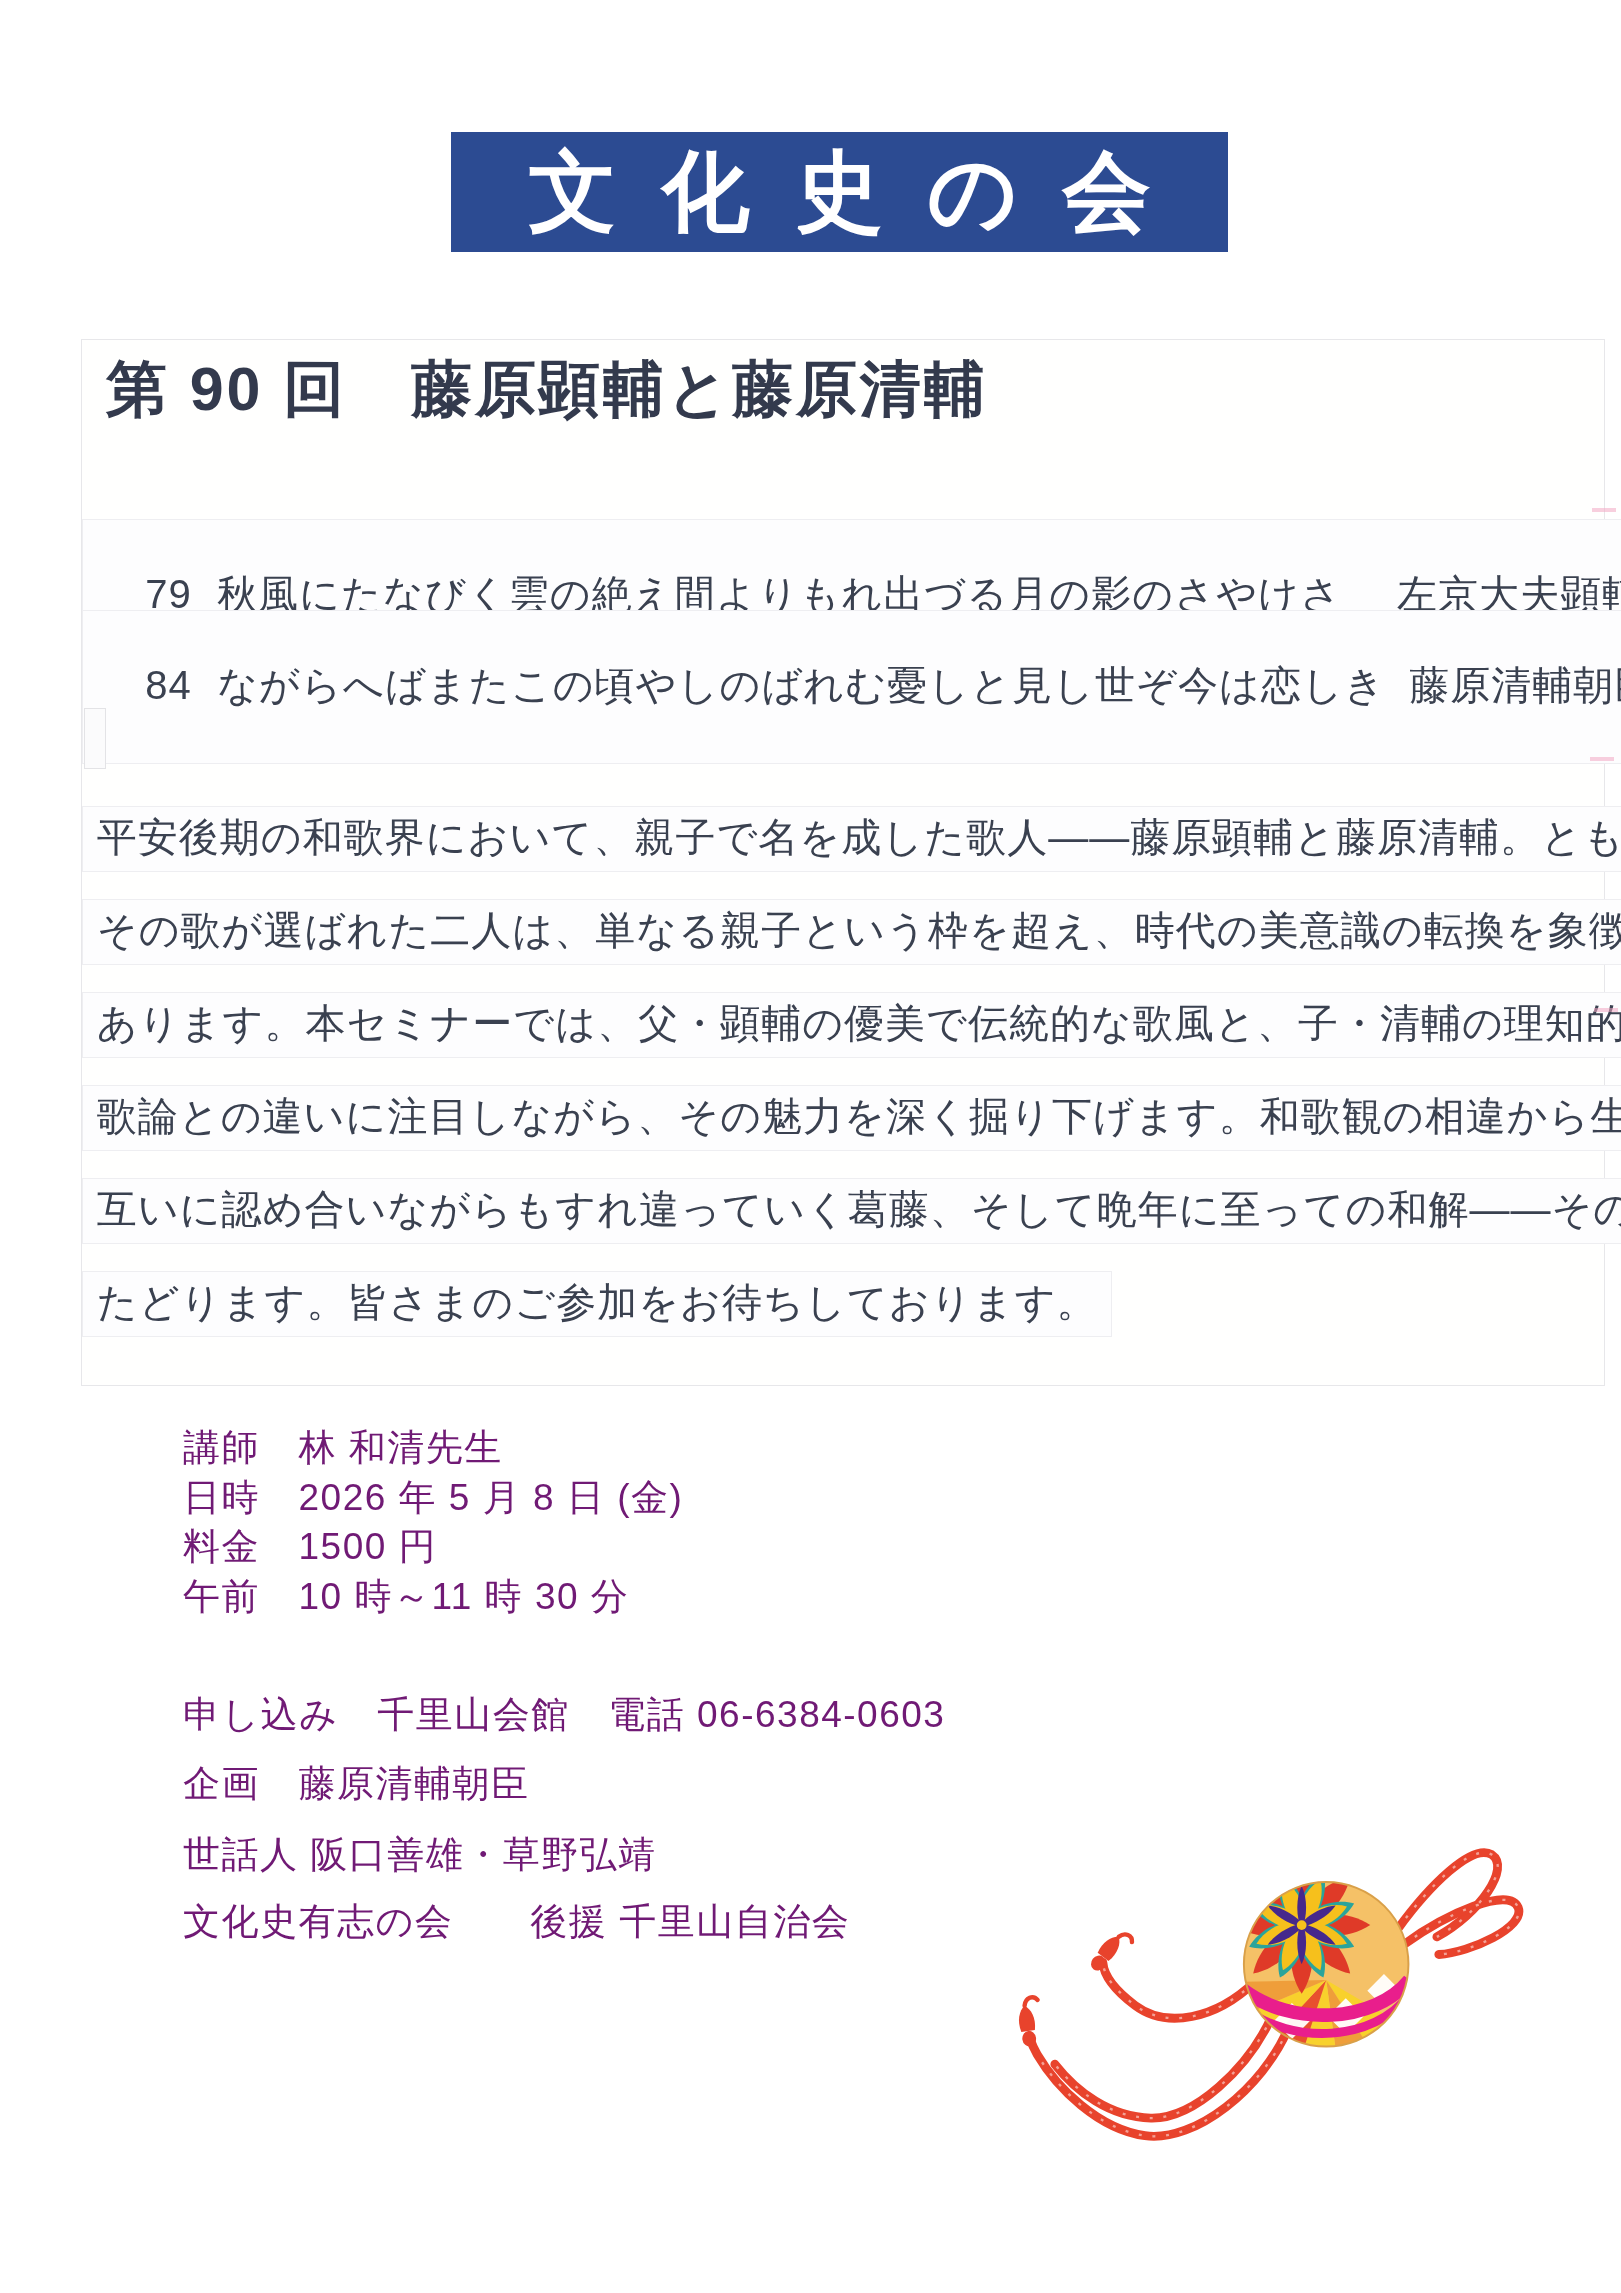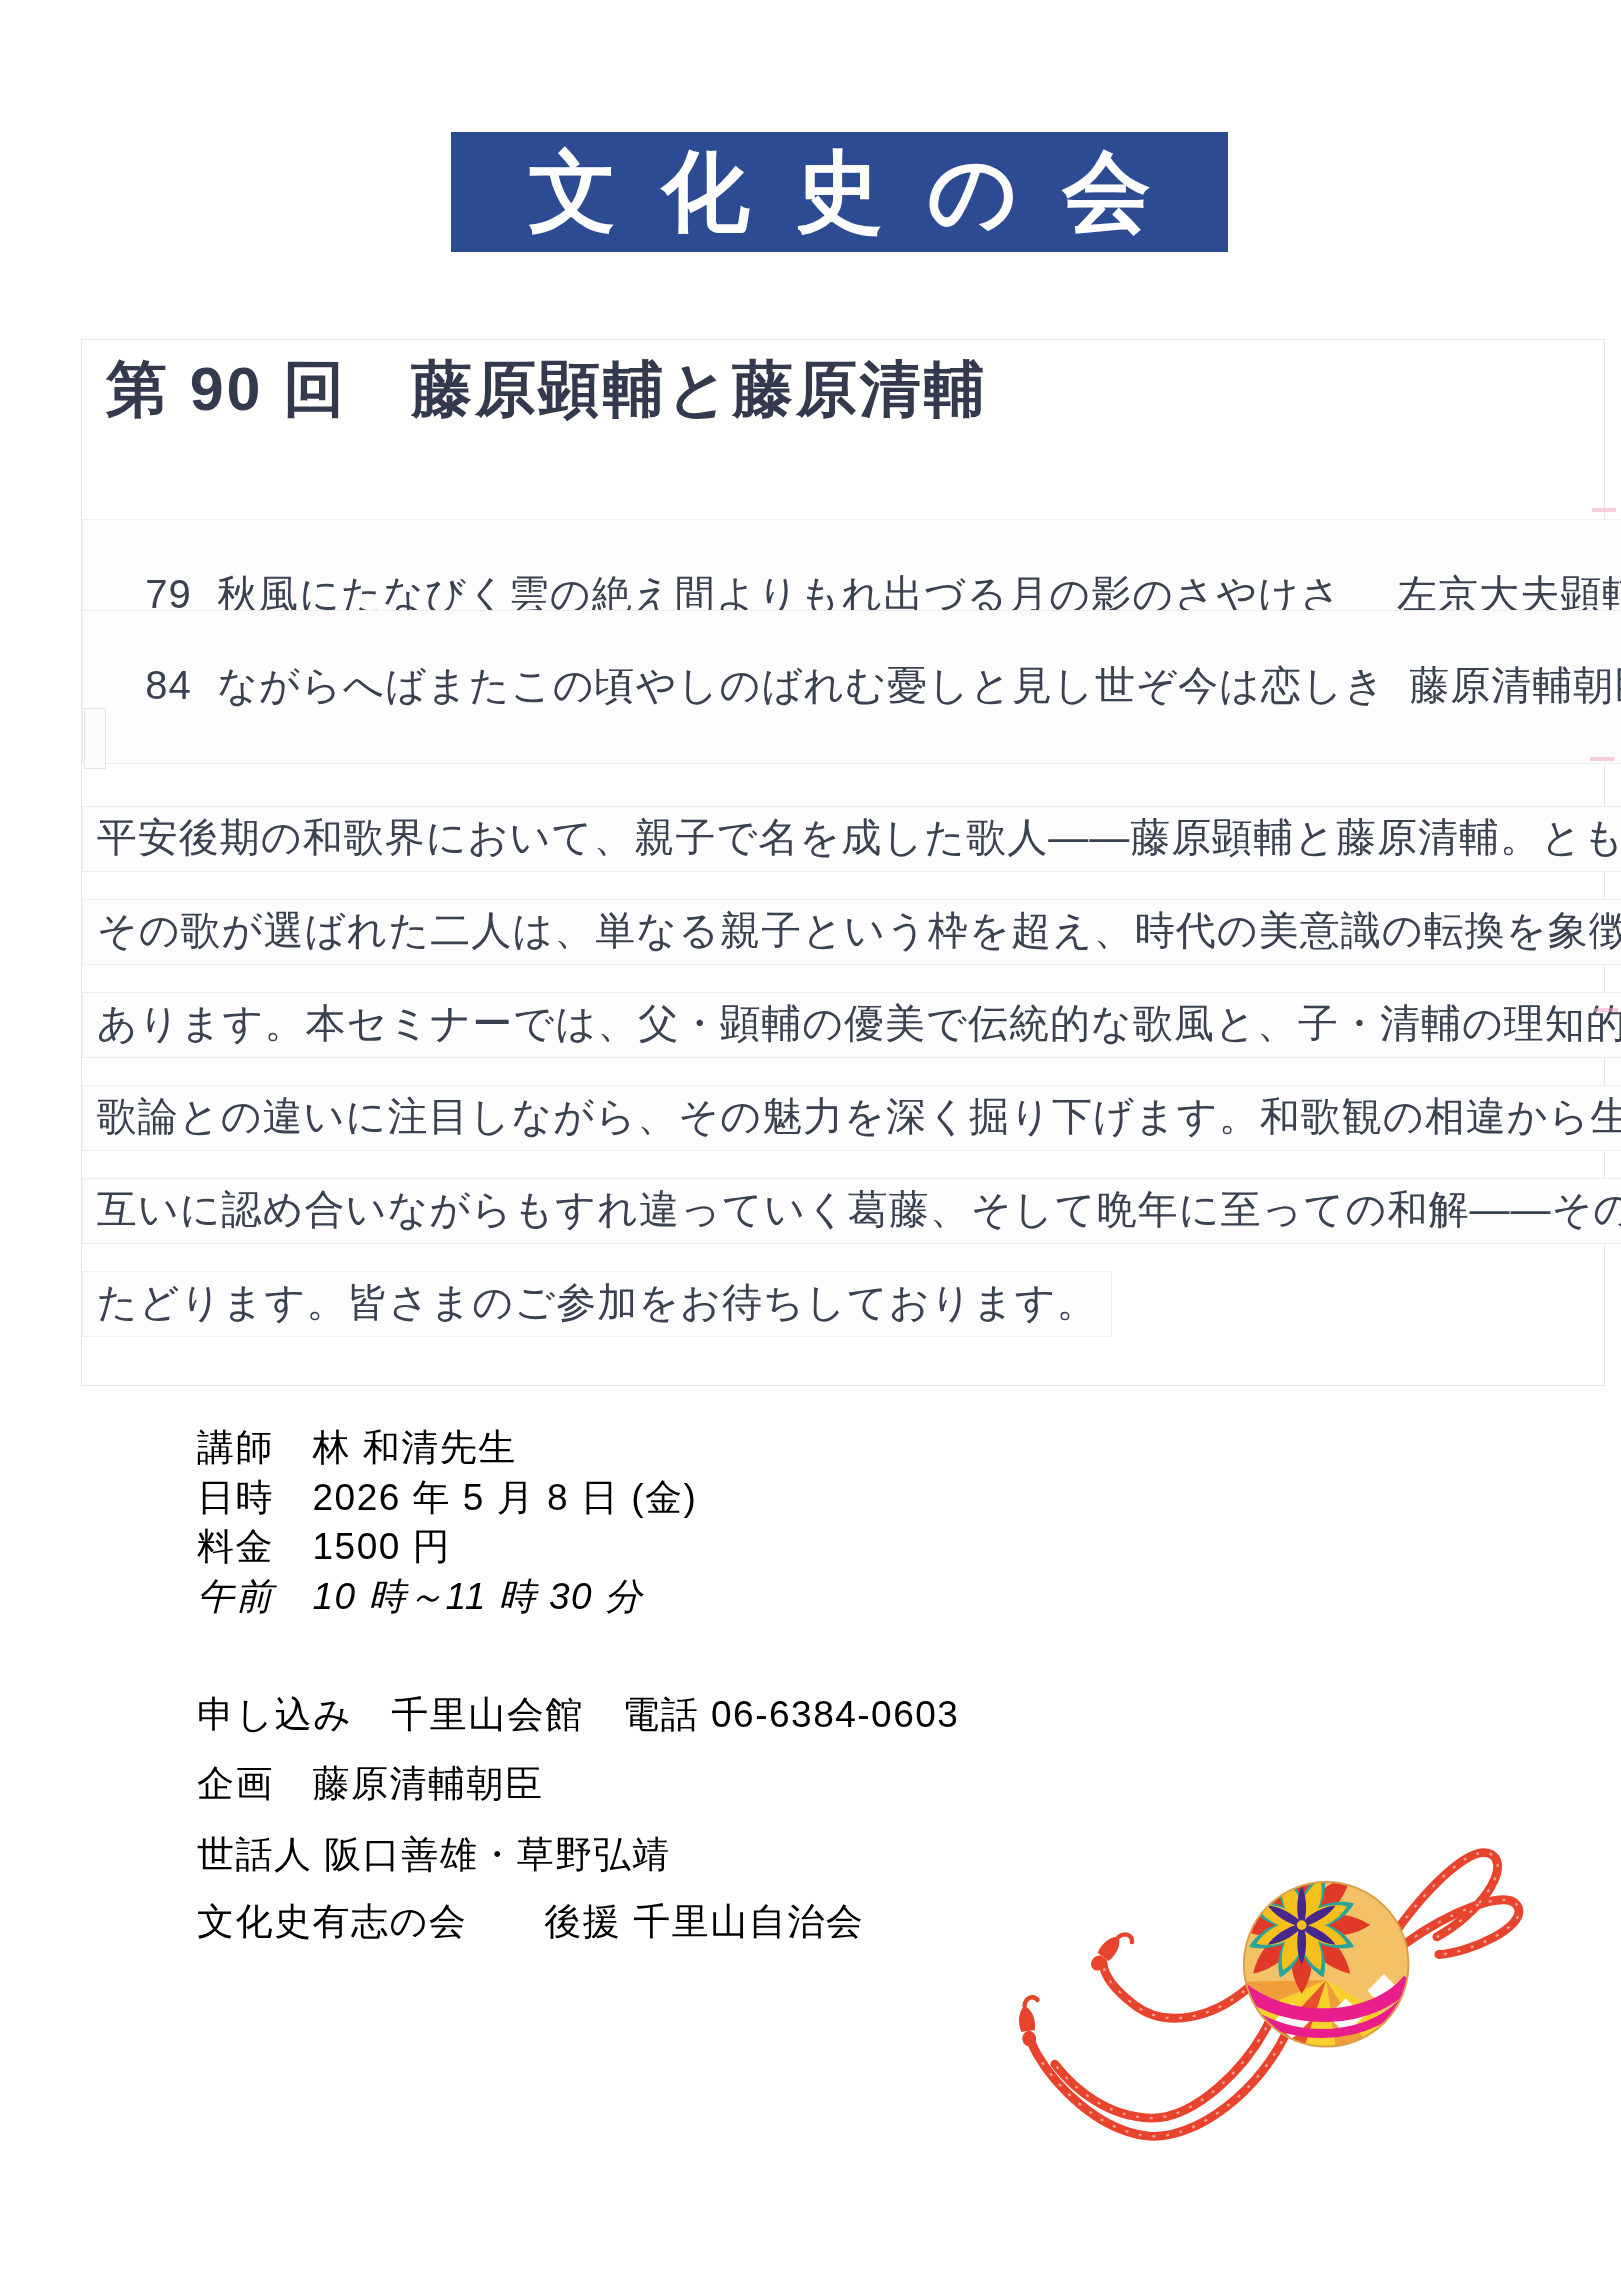--- a/index.html
+++ b/index.html
@@ -29,22 +29,22 @@
     font-size:40px;line-height:1.1;color:#3a4150;letter-spacing:1px;
   }
   .poem-number{margin-right:25.5px;}
   .poem-author-wide{margin-left:55px;}
   .poem-author-narrow{margin-left:23.5px;}
   .cursor-artifact{
     position:absolute;left:84px;top:708px;width:19.6px;height:59px;
     border:1px solid #e3e3e6;background:#fbfbfc;
   }
   .detail-line{
-    position:absolute;left:197px;font-size:37px;line-height:1.15;
-    color:#000000;letter-spacing:1.5px;white-space:pre;
+    position:absolute;left:183px;font-size:37px;line-height:1.15;
+    color:#701a75;letter-spacing:1.5px;white-space:pre;
   }
   .temari{position:absolute;left:998px;top:1835px;width:529px;height:431px;}
   .scan-artifact{position:absolute;width:23.5px;height:3.9px;background:#f2a7c3;opacity:.55;}
 </style>
 </head>
 <body>
 
 <div class="page">
 
   <header class="banner" style="background:#2c4b92;">
@@ -68,21 +68,21 @@
   <div class="line-box" style="left:82px;top:806px;">平安後期の和歌界において、親子で名を成した歌人——藤原顕輔と藤原清輔。ともに小倉百人一首に</div>
   <div class="line-box" style="left:82px;top:899px;">その歌が選ばれた二人は、単なる親子という枠を超え、時代の美意識の転換を象徴する存在でも</div>
   <div class="line-box" style="left:82px;top:992px;">あります。本セミナーでは、父・顕輔の優美で伝統的な歌風と、子・清輔の理知的で革新性に富んだ</div>
   <div class="line-box" style="left:82px;top:1085px;">歌論との違いに注目しながら、その魅力を深く掘り下げます。和歌観の相違から生まれた親子の確執、</div>
   <div class="line-box" style="left:82px;top:1178px;">互いに認め合いながらもすれ違っていく葛藤、そして晩年に至っての和解——その人間ドラマを丁寧に</div>
   <div class="line-box" style="left:82px;top:1271px;">たどります。皆さまのご参加をお待ちしております。</div>
 
   <div class="detail-line" style="top:1427px;">講師　林 和清先生</div>
   <div class="detail-line" style="top:1477px;">日時　2026 年 5 月 8 日 (金)</div>
   <div class="detail-line" style="top:1526px;">料金　1500 円</div>
-  <div class="detail-line" style="top:1576px;font-style:italic;">午前　10 時～11 時 30 分</div>
+  <div class="detail-line" style="top:1576px;">午前　10 時～11 時 30 分</div>
   <div class="detail-line" style="top:1694px;">申し込み　千里山会館　電話 06-6384-0603</div>
   <div class="detail-line" style="top:1763px;">企画　藤原清輔朝臣</div>
   <div class="detail-line" style="top:1834px;">世話人 阪口善雄・草野弘靖</div>
   <div class="detail-line" style="top:1901px;">文化史有志の会　　後援 千里山自治会</div>
 
   <div class="temari">
     <svg width="529" height="431" viewBox="0 0 540 440" xmlns="http://www.w3.org/2000/svg">
       <defs>
         <clipPath id="ballClip">
             <circle cx="335" cy="132" r="84"></circle>

